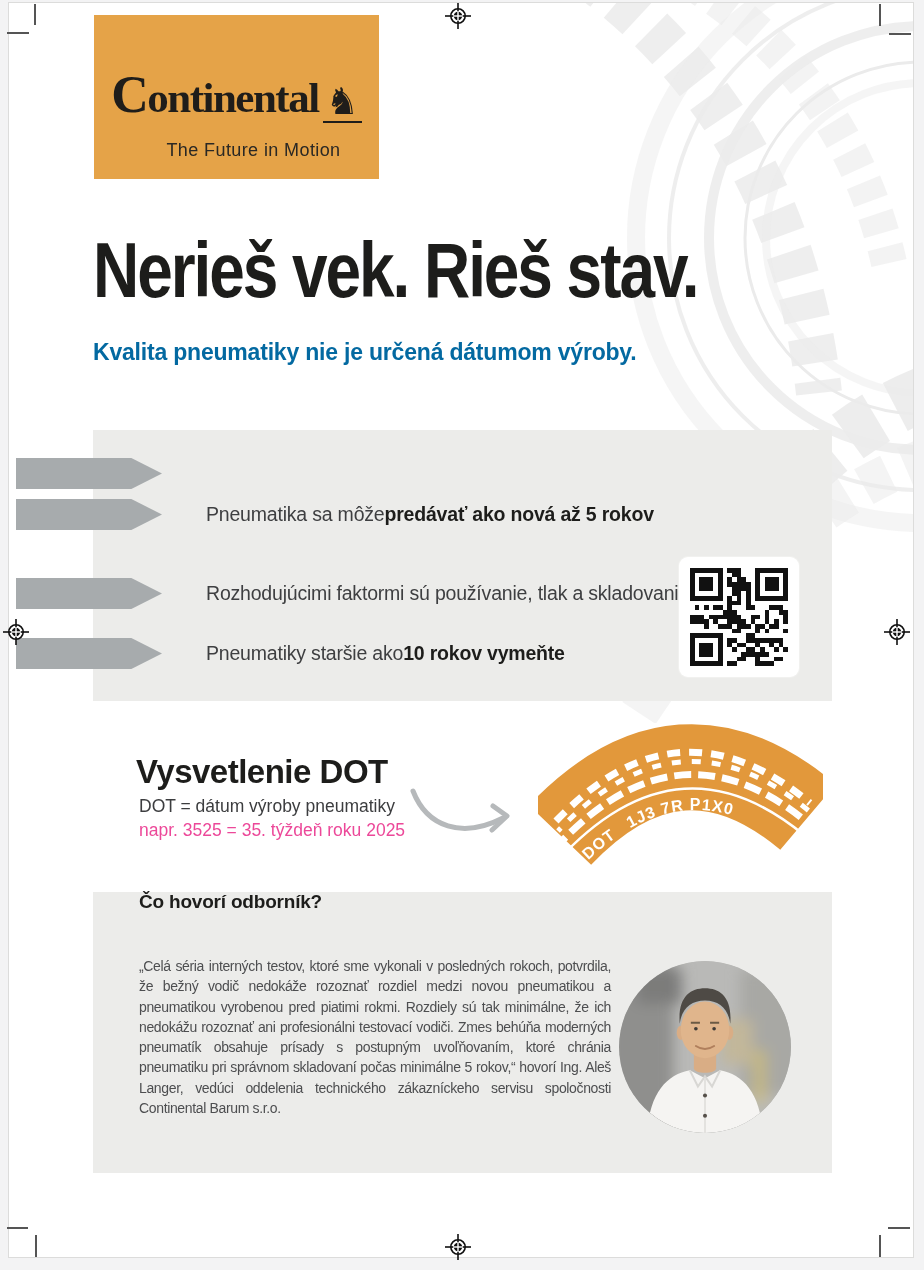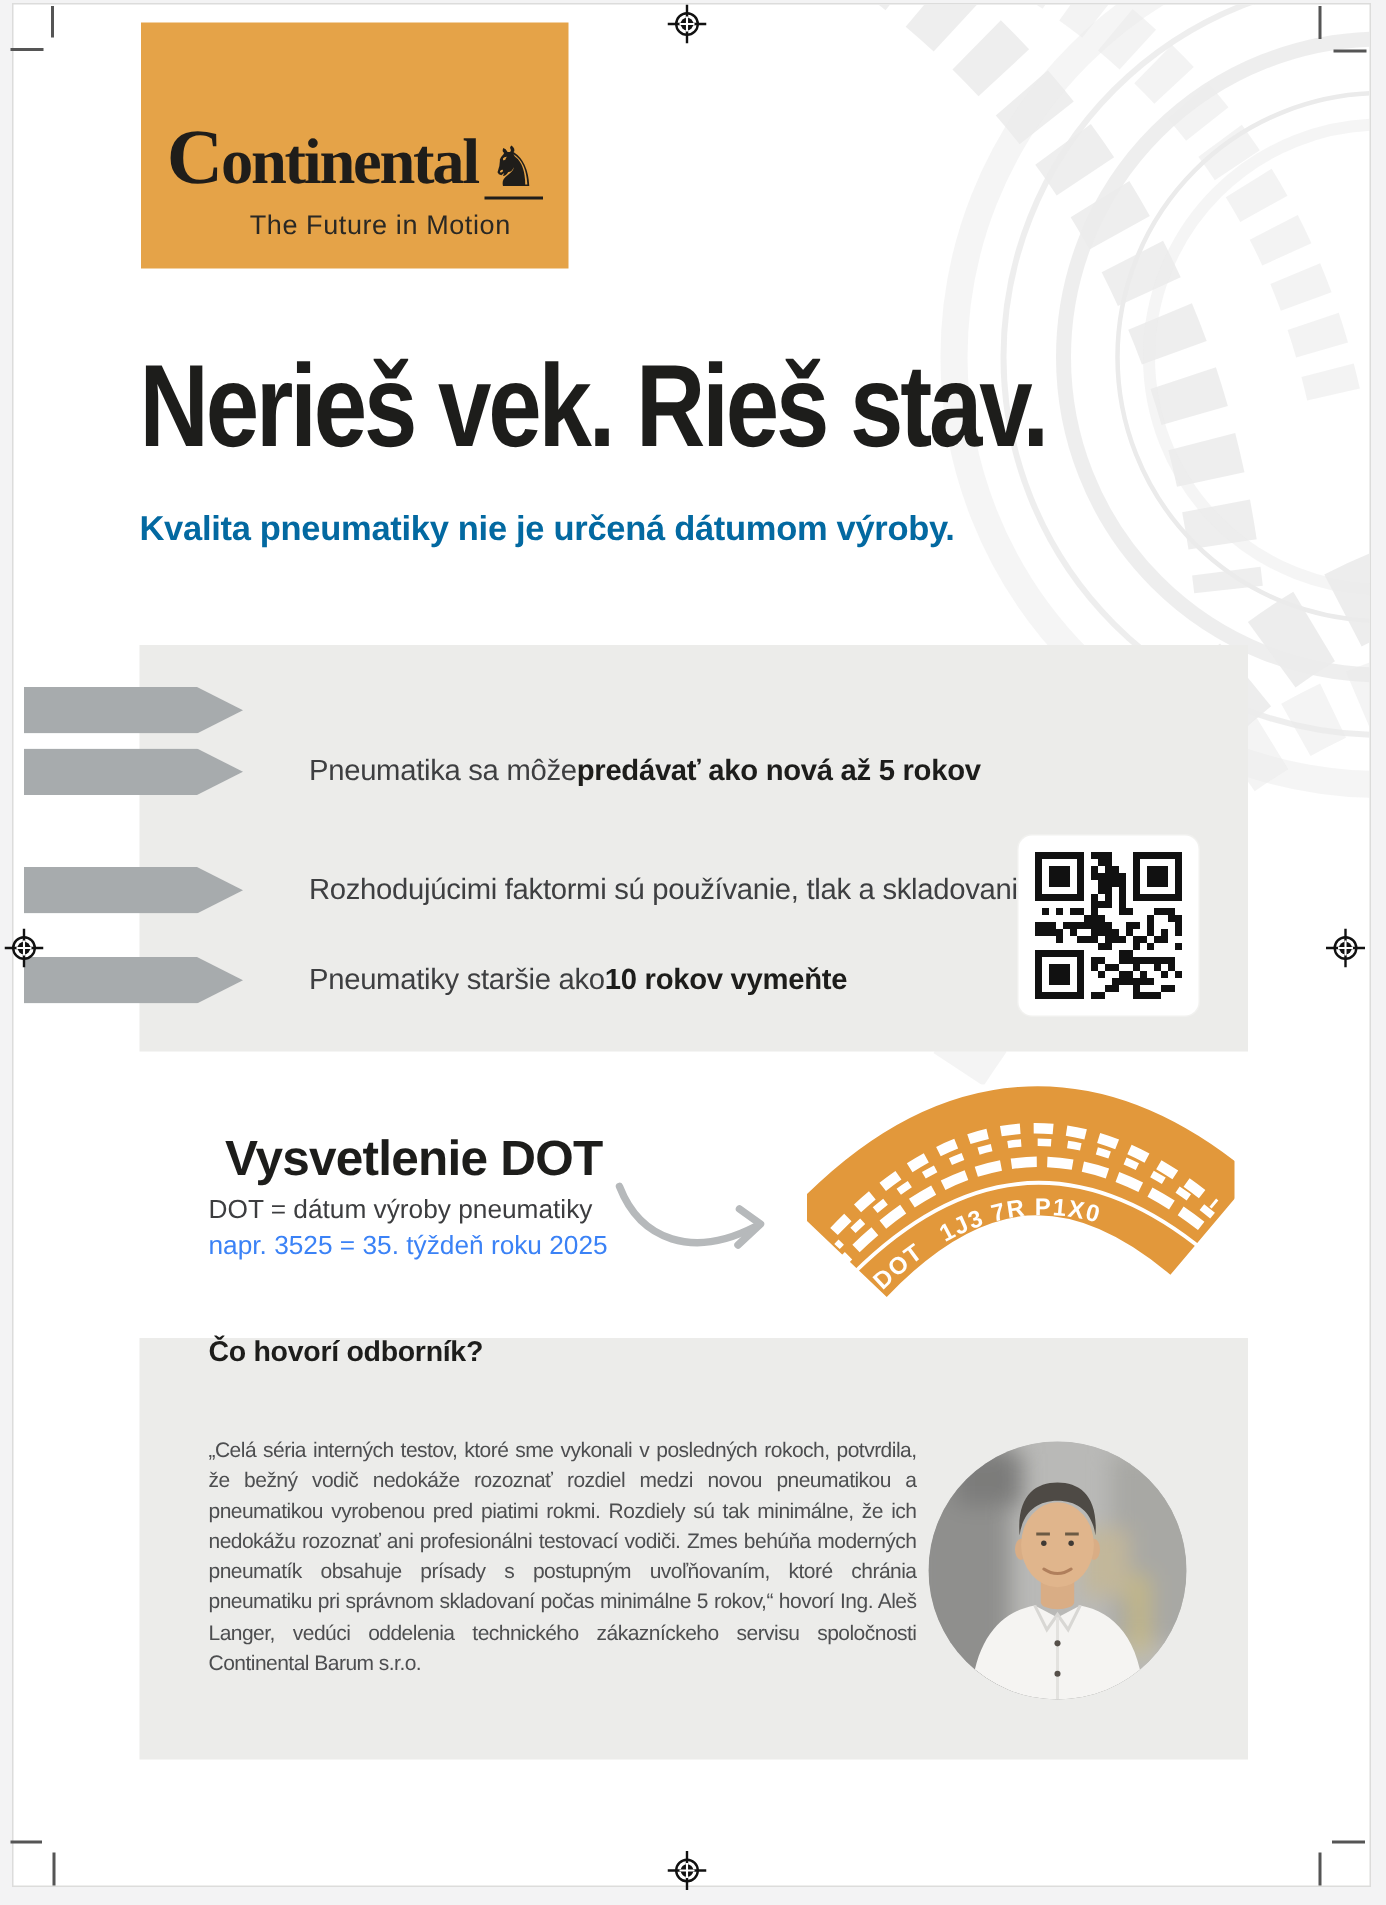--- a/index.html
+++ b/index.html
@@ -15,41 +15,41 @@
   
   .crop { position:absolute; background:#555; }
   .reg { position:absolute; width:26px; height:26px; }
 
   
   .logo-box { position:absolute; left:85px; top:12px; width:285px; height:164px; background:#E5A348; display:flex; flex-direction:column; justify-content:flex-end; align-items:center; padding-bottom:18px; }
   .wordmark-row { display:flex; align-items:baseline; }
   .wordmark { font-family:"Liberation Serif", serif; font-weight:700; font-size:43px; letter-spacing:-1.5px; color:#1f1d1a; line-height:1; }
   .wordmark .bigC { font-size:52px; }
   .horse { font-size:37px; line-height:1; color:#1f1d1a; margin-left:4px; border-bottom:2.5px solid #1f1d1a; padding:0 3px 1px 3px; transform:translateY(2px); }
-  .tagline { font-size:18px; font-weight:400; color:#2a2824; letter-spacing:.4px; margin-top:8px; padding-left:34px; }
+  .tagline { font-size:18px; font-weight:400; color:#2a2824; letter-spacing:.4px; margin-top:19px; padding-left:34px; }
 
   
   .headline { position:absolute; left:84px; top:228px; white-space:nowrap; font-weight:700; font-size:78px; letter-spacing:-2.5px; color:#1d1d1b; transform:scaleX(.82); transform-origin:left center; line-height:1; }
   .subheadline { position:absolute; left:84px; top:336px; font-weight:700; font-size:23px; letter-spacing:-.2px; color:#0369a1; }
 
   
   .facts-panel { position:absolute; left:84px; top:427px; width:739px; height:271px; background:#ECECEA; }
   .fact-arrow { position:absolute; left:7px; width:146px; height:31px; background:#A7ABAD;
     clip-path:polygon(0 0, 79% 0, 100% 50%, 79% 100%, 0 100%); }
   .fact-text { position:absolute; left:197px; height:31px; display:flex; align-items:center; font-size:19.5px; color:#3e3f41; letter-spacing:-.2px; }
   .fact-text b { color:#1d1d1b; font-weight:700; }
   .r1 { top:455px; } .r2 { top:496px; } .r3 { top:575px; } .r4 { top:635px; }
 
   
   .qr-box { position:absolute; left:670px; top:554px; width:120px; height:120px; background:#ffffff; border-radius:9px; display:flex; align-items:center; justify-content:center; box-shadow:0 0 0 1px #f1f1ef; }
 
   
-  .dot-title { position:absolute; left:141px; top:750px; font-size:33px; font-weight:700; letter-spacing:-.5px; color:#1d1d1b; }
+  .dot-title { position:absolute; left:127px; top:750px; font-size:33px; font-weight:700; letter-spacing:-.5px; color:#1d1d1b; }
   .dot-line1 { position:absolute; left:130px; top:793px; font-size:17.5px; color:#3c3d3f; }
-  .dot-line2 { position:absolute; left:130px; top:817px; font-size:17.5px; color:#3b82f6; }
+  .dot-line2 { position:absolute; left:130px; top:817px; font-size:17.5px; color:#ec4899; }
   .curved-arrow { position:absolute; left:398px; top:782px; width:115px; height:62px; }
   .tire-illo { position:absolute; left:529px; top:716px; width:285px; height:170px; }
 
   
   .expert-panel { position:absolute; left:84px; top:889px; width:739px; height:281px; background:#ECECEA; }
   .expert-title { position:absolute; left:130px; top:888px; font-size:19px; font-weight:700; color:#1d1d1b; letter-spacing:-.2px; }
   .expert-quote { position:absolute; left:130px; top:953px; width:472px; font-size:14px; line-height:20.3px; color:#4d4e50; text-align:justify; letter-spacing:-.35px; }
   .photo { position:absolute; left:610px; top:958px; width:172px; height:172px; border-radius:50%; overflow:hidden; background:#b9b9b7; }
 </style>
 </head>

